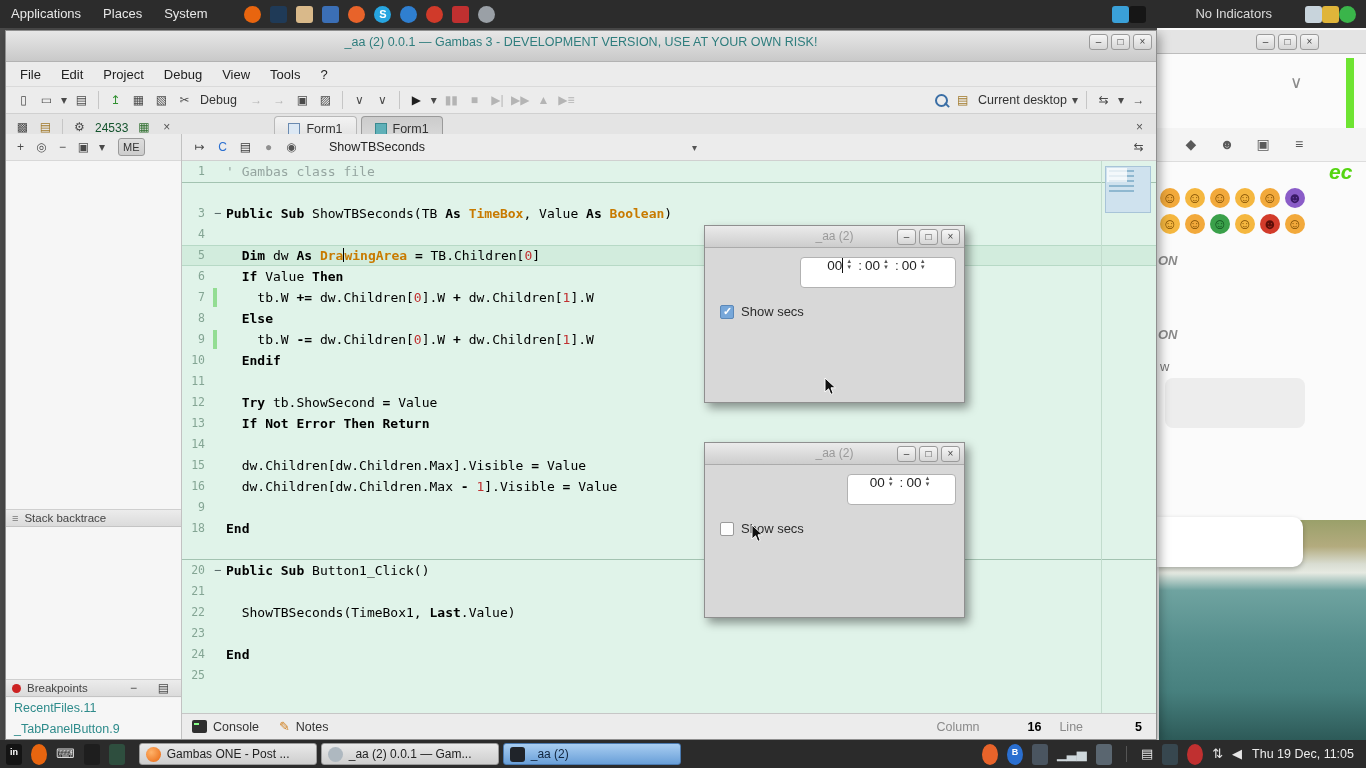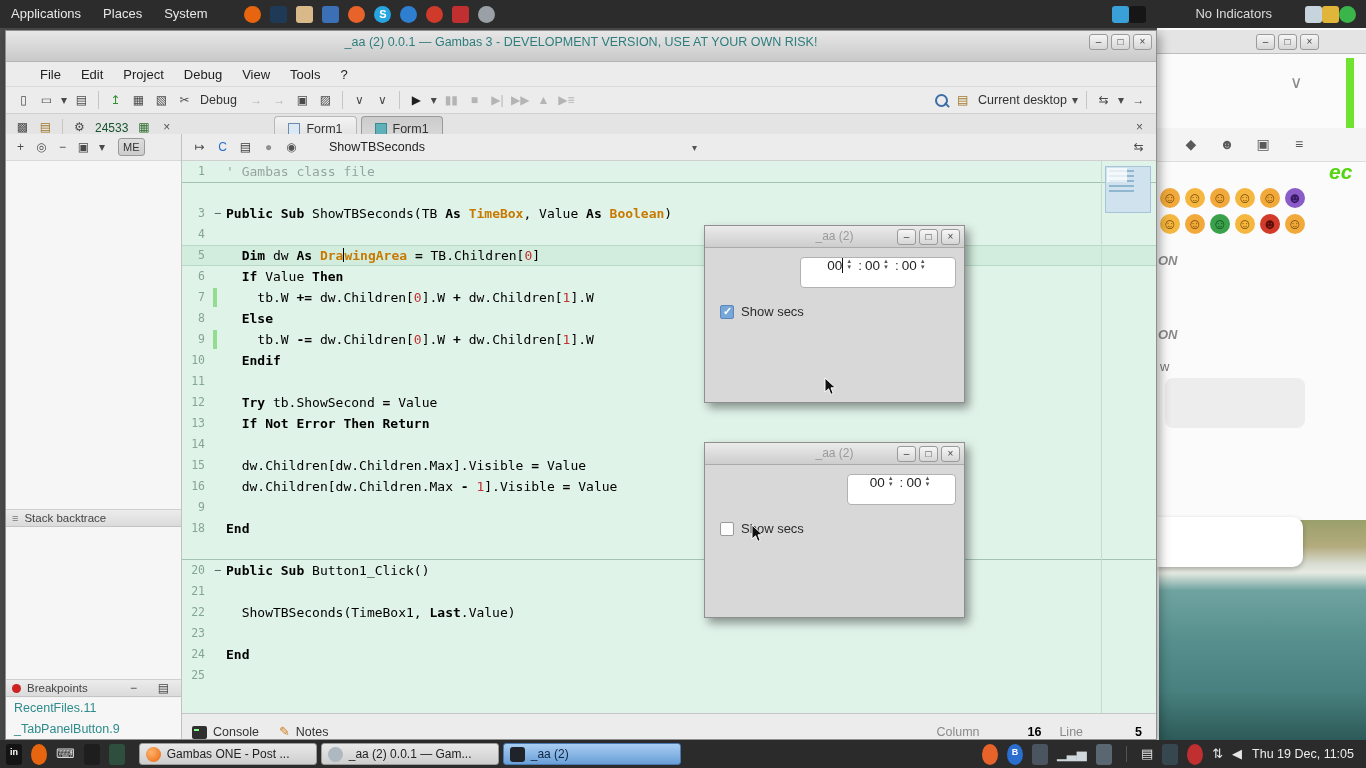--- a/index.html
+++ b/index.html
@@ -43,21 +43,21 @@
   
   .ide{position:absolute;left:5px;top:30px;width:1152px;height:710px;background:#ececec;
     border:1px solid #8f8f8f;box-shadow:3px 4px 10px rgba(0,0,0,.35);z-index:2}
   .titlebar{position:relative;height:31px;background:linear-gradient(#e7e7e7,#c9c9c9);
     border-bottom:1px solid #b3b3b3;text-align:center}
   .titlebar .title{line-height:22px;font-size:12.5px;color:#2e7d7d;white-space:nowrap}
   .winbtns{display:flex;gap:3px}
   .titlebar .winbtns{position:absolute;right:4px;top:3px}
   .winbtn{width:19px;height:16px;border:1px solid #9a9a9a;border-radius:3px;
     background:linear-gradient(#f6f6f6,#d6d6d6);font-size:10px;line-height:13px;text-align:center;color:#444}
-  .menubar{height:25px;display:flex;align-items:center;padding-left:24px;border-bottom:1px solid #dadada;font-size:13px;color:#222}
+  .menubar{height:25px;display:flex;align-items:center;padding-left:4px;border-bottom:1px solid #dadada;font-size:13px;color:#222}
   .menuitem{padding:0 10px;line-height:25px}
   .toolbar{height:27px;display:flex;align-items:center;padding:0 6px;border-bottom:1px solid #d0d0d0}
   .iconstrip{display:flex;align-items:center}
   .tbi{width:21px;height:21px;margin:0 1px;border-radius:3px;text-align:center;line-height:21px;
     font-size:12px;color:#4a4a4a;display:inline-block;overflow:hidden}
   .tbi.dim{color:#b4b4b4}
   .vsep{width:1px;height:18px;background:#c6c6c6;margin:0 5px;display:inline-block}
   .dbg{font-size:12.5px;color:#333;margin:0 8px 0 4px}
   .ddlabel{font-size:12.5px;color:#333;margin:0 2px 0 4px;white-space:nowrap}
   .flex1{flex:1}
@@ -115,21 +115,21 @@
   .chg{position:absolute;left:1px;top:1px;width:4px;height:19px;background:#93dd93}
   .fold{position:absolute;left:2px;top:0;font-size:12px;color:#566}
   .tk-t{color:#000}
   .tk-k{color:#000;font-weight:bold}
   .tk-y{color:#c87a00;font-weight:bold}
   .tk-c{color:#95a5a0}
   .tk-m{color:#c03030}
   .caretline{display:inline-block;width:1px;height:14px;background:#000;vertical-align:-2px}
 
   .statusbar{position:absolute;left:176px;right:0;bottom:0;height:26px;background:#ececec;
-    border-top:1px solid #c6c6c6;display:flex;align-items:flex-end;padding:0 10px;font-size:12.5px;color:#333}
+    border-top:1px solid #c6c6c6;display:flex;align-items:center;padding:0 10px;font-size:12.5px;color:#333}
   .console-ic{width:15px;height:13px;background:#2f2f2f;border-radius:2px;margin-right:6px;position:relative}
   .console-ic::after{content:"";position:absolute;left:2px;top:3px;width:5px;height:2px;background:#8f8}
   .notes-ic{color:#d08020;font-size:13px;margin:0 6px 0 20px}
   .sb-right{margin-left:auto;display:flex;align-items:center;padding-right:4px}
   .sb-lab{color:#8a8a8a}
   .sb-val{color:#000;font-weight:bold}
   .sb-val1{margin-left:48px}
   .sb-lab2{margin-left:18px}
   .sb-val2{margin-left:52px}
 

